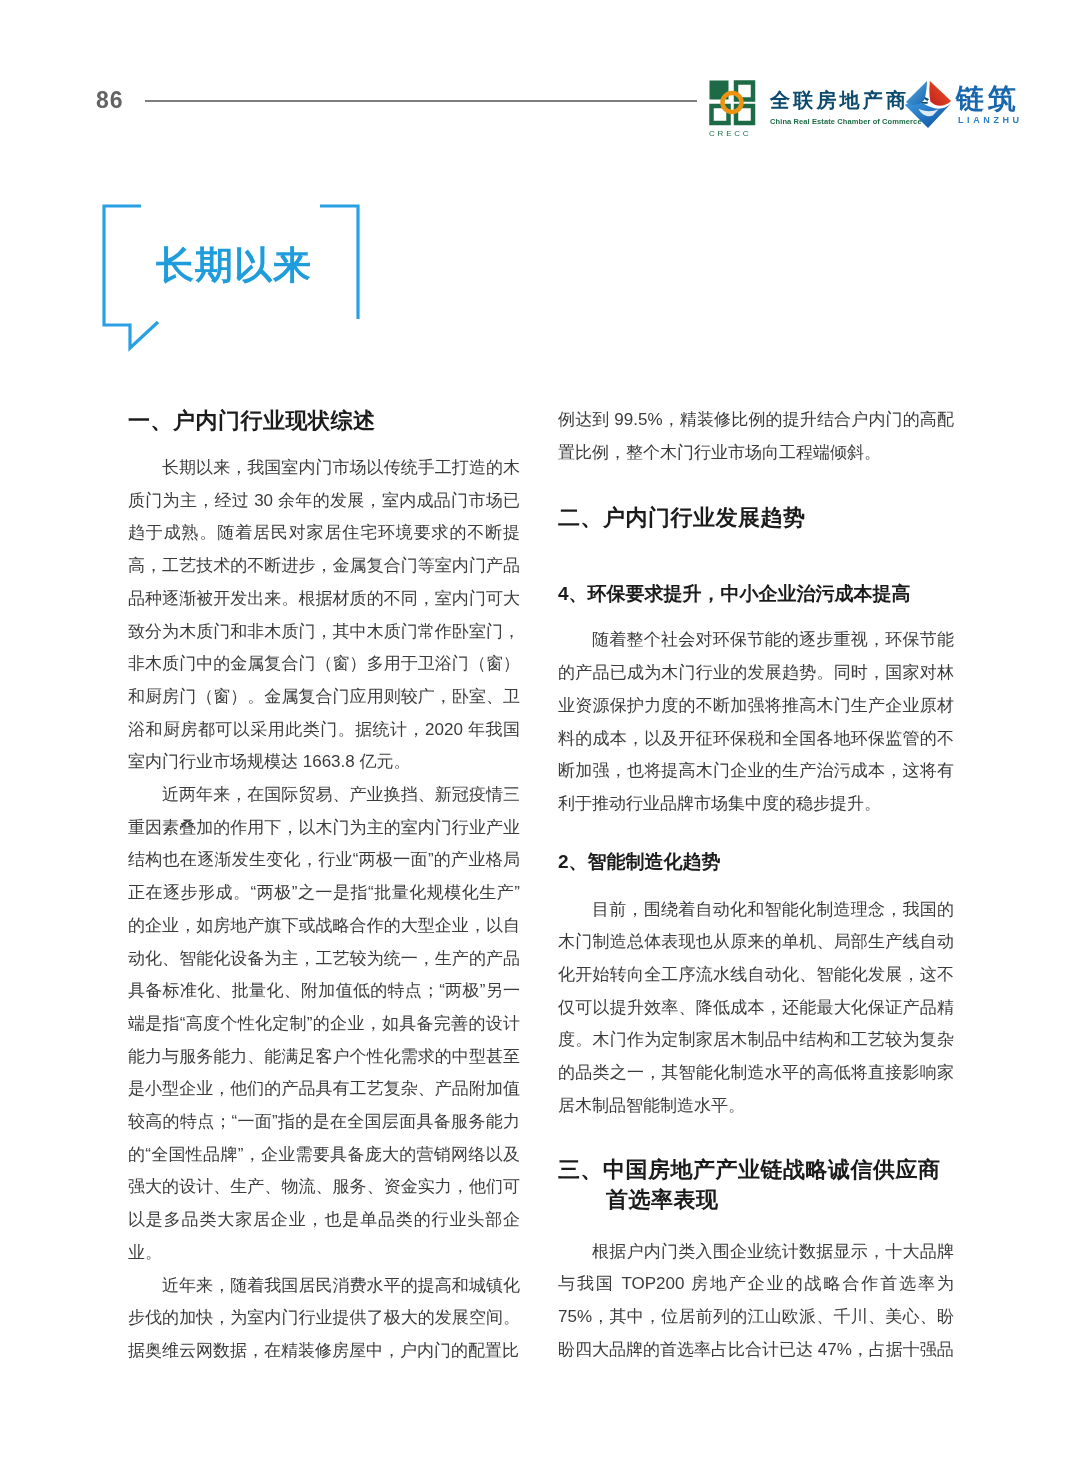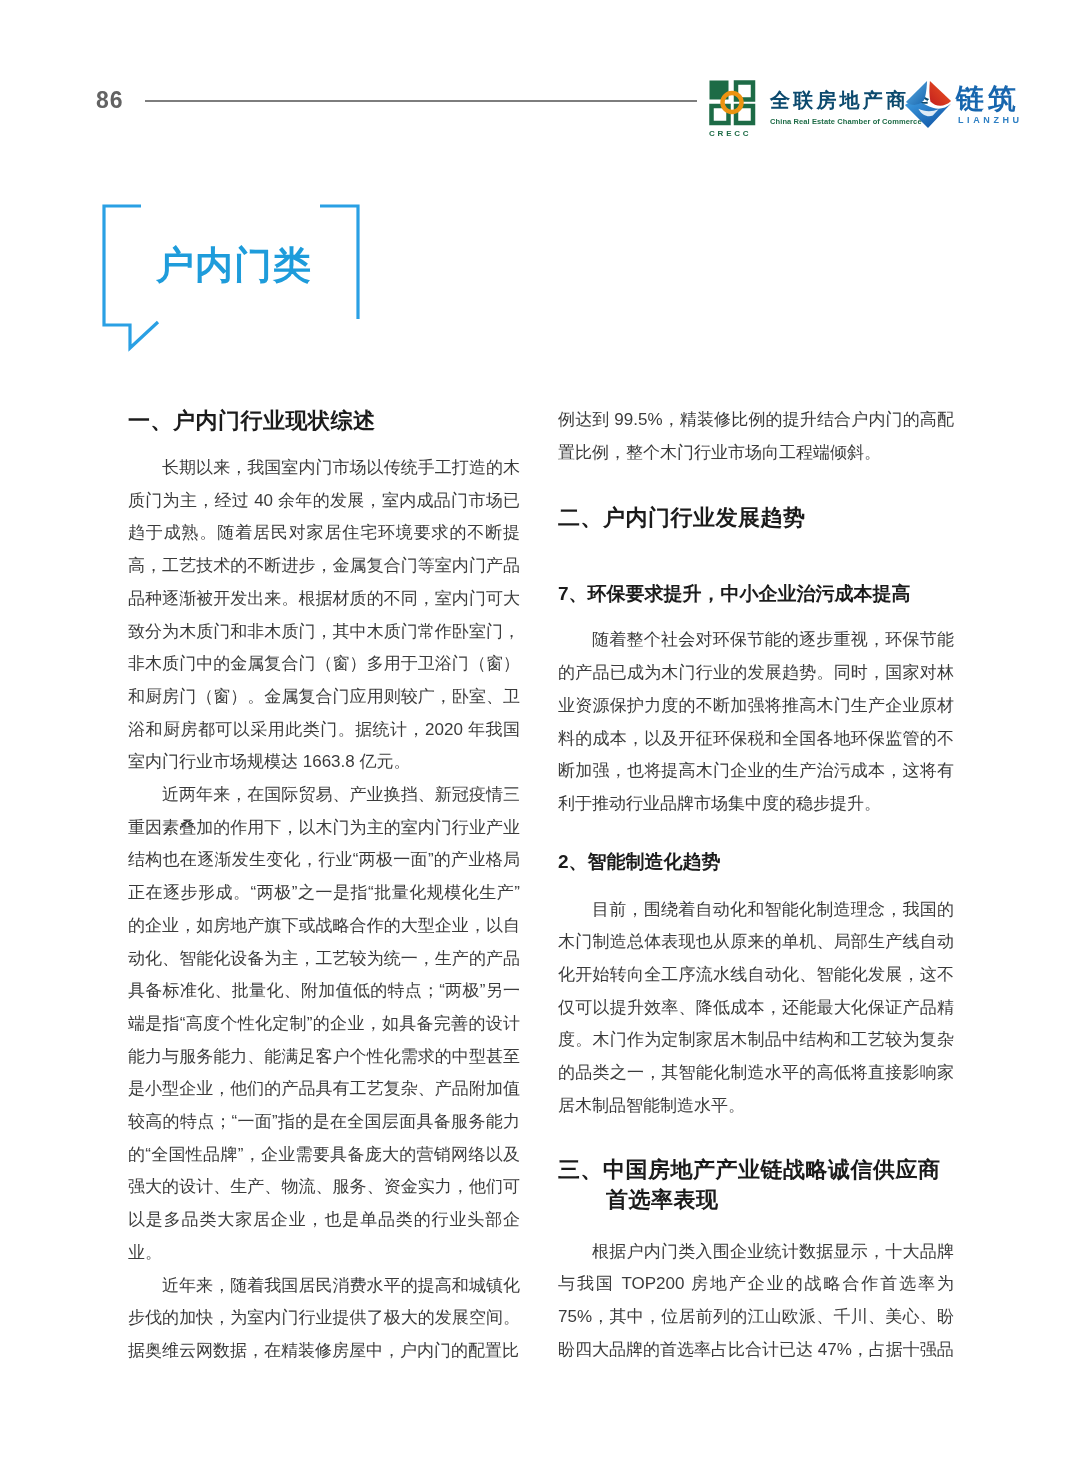--- a/index.html
+++ b/index.html
@@ -18,21 +18,21 @@
     font-size:23px;font-weight:700;color:#636363;letter-spacing:1px;
   }
   .header-rule{
     position:absolute;left:145px;top:100px;width:552px;height:2px;
     background:#7d7d7d;
   }
   .crecc-logo{position:absolute;left:708px;top:79px;width:196px;height:62px;}
   .crecc-mark{position:absolute;left:0;top:0;}
   .crecc-abbr{
     position:absolute;left:1px;top:50px;
-    font-size:8px;font-weight:700;color:#1d6b46;letter-spacing:2.8px;
+    font-size:8px;font-weight:400;color:#1d6b46;letter-spacing:2.8px;
   }
   .crecc-text{position:absolute;left:62px;top:8px;width:134px;}
   .crecc-cn{
     font-size:20px;font-weight:700;color:#0c4a6e;letter-spacing:3.2px;
     white-space:nowrap;
   }
   .crecc-en{
     margin-top:3px;font-size:7.5px;font-weight:700;color:#1d6b46;
     white-space:nowrap;letter-spacing:0.1px;
   }
@@ -127,33 +127,33 @@
       <path d="M16,31 C22,34 30,34.5 37,31.5 L31,38 C26.5,40 20,38.5 16,31 Z" fill="#ffffff" opacity="0.85"></path>
     </svg>
     <div class="lianzhu-cn">链筑</div>
     <div class="lianzhu-en">LIANZHU</div>
   </div>
 
   <svg class="title-brackets" width="280" height="165" viewBox="0 0 280 165">
     <path d="M46,11 H9 V130 H35 V153 L63,127" fill="none" stroke="#2aa0e4" stroke-width="3.2"></path>
     <path d="M225,11 H263 V124" fill="none" stroke="#2aa0e4" stroke-width="3.2"></path>
   </svg>
-  <div class="chapter-title">户内门类</div>
+  <div class="chapter-title">长期以来</div>
 
   <div class="col col-left">
     <h2 class="sec">一、户内门行业现状综述</h2>
-    <p class="p1">长期以来，我国室内门市场以传统手工打造的木质门为主，经过 40 余年的发展，室内成品门市场已趋于成熟。随着居民对家居住宅环境要求的不断提高，工艺技术的不断进步，金属复合门等室内门产品品种逐渐被开发出来。根据材质的不同，室内门可大致分为木质门和非木质门，其中木质门常作卧室门，非木质门中的金属复合门（窗）多用于卫浴门（窗）和厨房门（窗）。金属复合门应用则较广，卧室、卫浴和厨房都可以采用此类门。据统计，2020 年我国室内门行业市场规模达 1663.8 亿元。</p>
+    <p class="p1">长期以来，我国室内门市场以传统手工打造的木质门为主，经过 30 余年的发展，室内成品门市场已趋于成熟。随着居民对家居住宅环境要求的不断提高，工艺技术的不断进步，金属复合门等室内门产品品种逐渐被开发出来。根据材质的不同，室内门可大致分为木质门和非木质门，其中木质门常作卧室门，非木质门中的金属复合门（窗）多用于卫浴门（窗）和厨房门（窗）。金属复合门应用则较广，卧室、卫浴和厨房都可以采用此类门。据统计，2020 年我国室内门行业市场规模达 1663.8 亿元。</p>
     <p>近两年来，在国际贸易、产业换挡、新冠疫情三重因素叠加的作用下，以木门为主的室内门行业产业结构也在逐渐发生变化，行业“两极一面”的产业格局正在逐步形成。“两极”之一是指“批量化规模化生产”的企业，如房地产旗下或战略合作的大型企业，以自动化、智能化设备为主，工艺较为统一，生产的产品具备标准化、批量化、附加值低的特点；“两极”另一端是指“高度个性化定制”的企业，如具备完善的设计能力与服务能力、能满足客户个性化需求的中型甚至是小型企业，他们的产品具有工艺复杂、产品附加值较高的特点；“一面”指的是在全国层面具备服务能力的“全国性品牌”，企业需要具备庞大的营销网络以及强大的设计、生产、物流、服务、资金实力，他们可以是多品类大家居企业，也是单品类的行业头部企业。</p>
     <p>近年来，随着我国居民消费水平的提高和城镇化步伐的加快，为室内门行业提供了极大的发展空间。据奥维云网数据，在精装修房屋中，户内门的配置比</p>
   </div>
 
   <div class="col col-right">
     <p class="cont">例达到 99.5%，精装修比例的提升结合户内门的高配置比例，整个木门行业市场向工程端倾斜。</p>
     <h2 class="sec s2">二、户内门行业发展趋势</h2>
-    <h3 class="sub sub1">7、环保要求提升，中小企业治污成本提高</h3>
+    <h3 class="sub sub1">4、环保要求提升，中小企业治污成本提高</h3>
     <p class="rp1">随着整个社会对环保节能的逐步重视，环保节能的产品已成为木门行业的发展趋势。同时，国家对林业资源保护力度的不断加强将推高木门生产企业原材料的成本，以及开征环保税和全国各地环保监管的不断加强，也将提高木门企业的生产治污成本，这将有利于推动行业品牌市场集中度的稳步提升。</p>
     <h3 class="sub sub2">2、智能制造化趋势</h3>
     <p class="rp2">目前，围绕着自动化和智能化制造理念，我国的木门制造总体表现也从原来的单机、局部生产线自动化开始转向全工序流水线自动化、智能化发展，这不仅可以提升效率、降低成本，还能最大化保证产品精度。木门作为定制家居木制品中结构和工艺较为复杂的品类之一，其智能化制造水平的高低将直接影响家居木制品智能制造水平。</p>
     <h2 class="sec s3"><span class="hline1">三、中国房地产产业链战略诚信供应商</span><span class="hline2">首选率表现</span></h2>
     <p class="rp3">根据户内门类入围企业统计数据显示，十大品牌与我国 TOP200 房地产企业的战略合作首选率为 75%，其中，位居前列的江山欧派、千川、美心、盼盼四大品牌的首选率占比合计已达 47%，占据十强品</p>
   </div>
 
 </div>
 
 </body></html>

